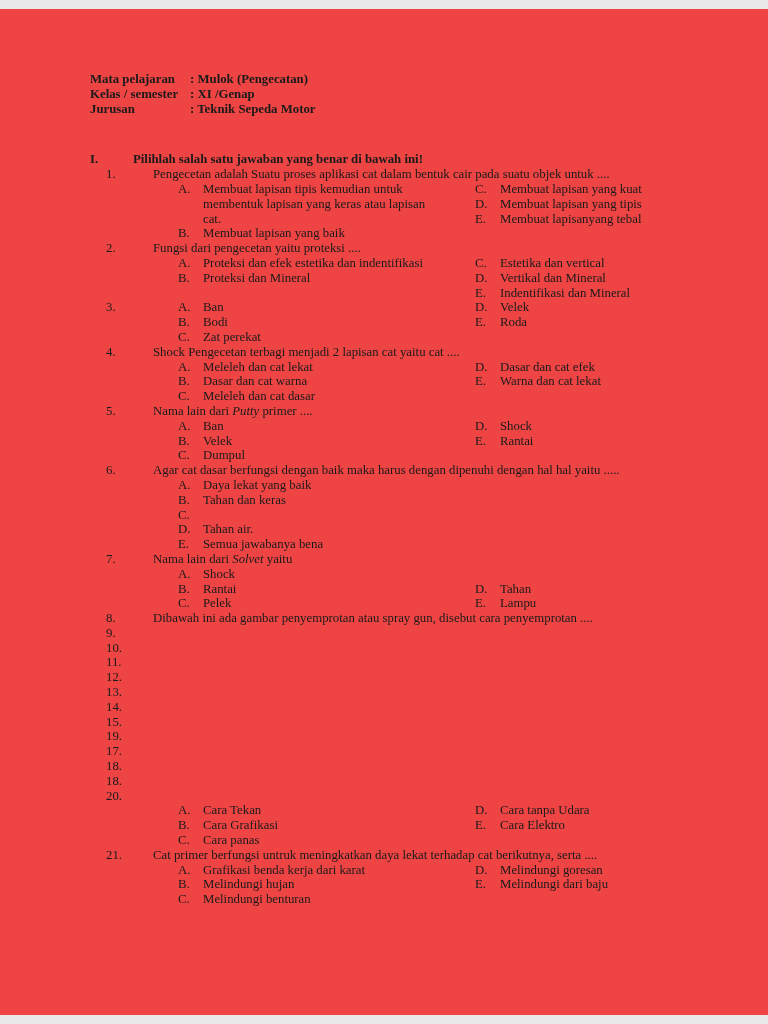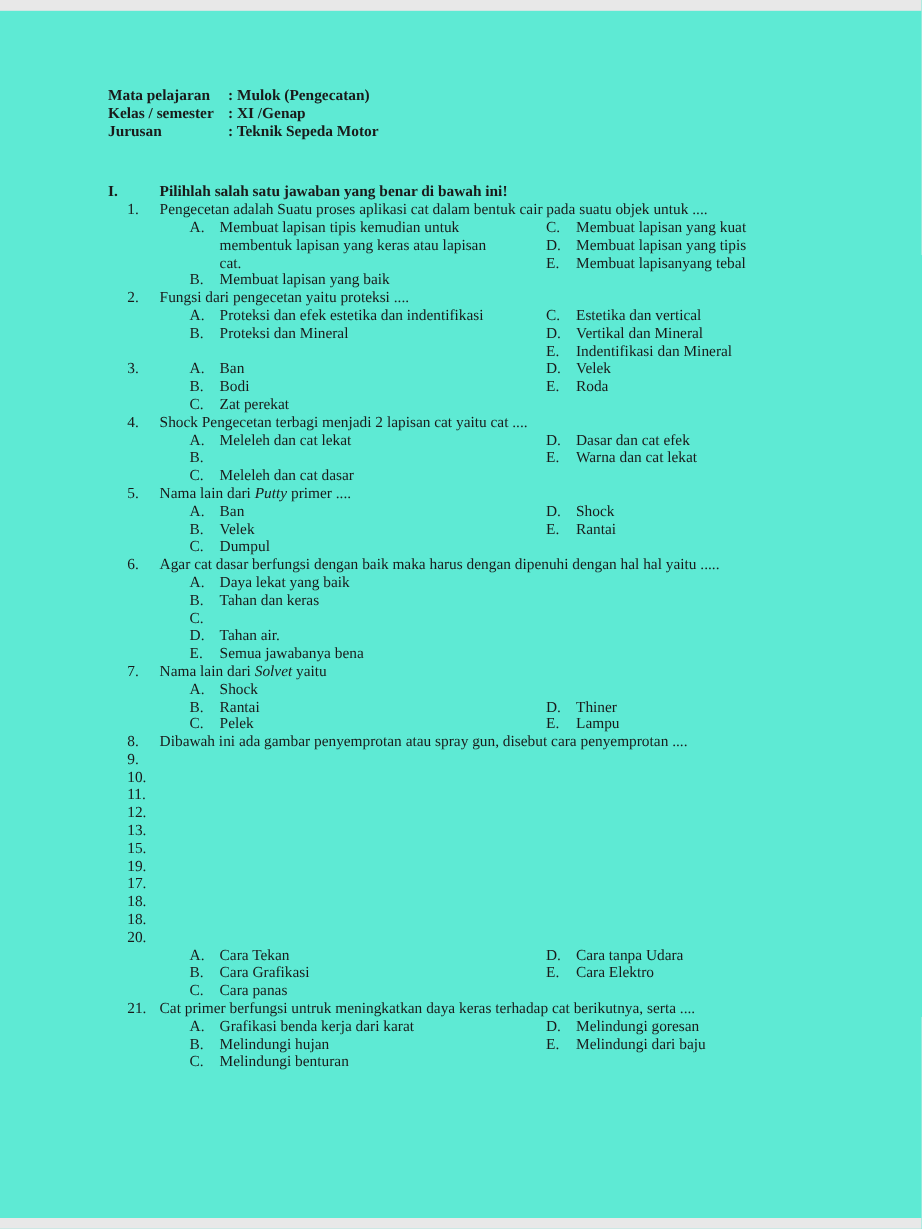--- a/index.html
+++ b/index.html
@@ -13,35 +13,35 @@
     line-height: 14.8px;
     color: #1a1a1a;
     position: relative;
   }
   .paper {
     position: absolute;
     top: 9px;
     left: 0;
     width: 768px;
     height: 1006px;
-    background: #5eead4;
+    background: #ef4444;
     padding: 63px 56px 20px 90px;
     overflow: hidden;
   }
   
   .hdr { font-weight: bold; }
   .hdr-row { display: flex; }
   .hdr-label { width: 100px; flex: none; }
   
   .section-row { display: flex; font-weight: bold; margin-top: 36px; }
   .section-num { width: 43px; flex: none; }
   
   .q { display: flex; min-height: 14.8px; }
   .q-num { width: 43px; flex: none; padding-left: 16px; }
-  .q-body { flex: 1; min-width: 0; }
+  .q-body { flex: 1; min-width: 0; margin-left: 20px; }
   .q-text { min-height: 14.8px; }
   .opts { display: flex; align-items: flex-start; }
   .col-left { width: 322px; flex: none; padding-left: 25px; }
   .col-right { flex: 1; min-width: 0; }
   .opt { display: flex; }
   .opt-label { width: 25px; flex: none; }
   .opt-text { flex: 1; }
   .col-left .opt-text { max-width: 243px; }
   i { font-style: italic; }
 </style>
@@ -171,20 +171,21 @@
         <div class="q-body">
           <div class="q-text"><span>Shock Pengecetan terbagi menjadi 2 lapisan cat yaitu cat ....</span></div>
           <div class="opts">
             <div class="col-left">
               <div class="opt">
                 <div class="opt-label">A.</div>
                 <div class="opt-text">Meleleh dan cat lekat</div>
               </div>
               <div class="opt">
                 <div class="opt-label">B.</div>
+                <div class="opt-text">Dasar dan cat warna</div>
               </div>
               <div class="opt">
                 <div class="opt-label">C.</div>
                 <div class="opt-text">Meleleh dan cat dasar</div>
               </div>
             </div>
             <div class="col-right">
               <div class="opt">
                 <div class="opt-label">D.</div>
                 <div class="opt-text">Dasar dan cat efek</div>
@@ -274,21 +275,21 @@
                 <div class="opt-text">Rantai</div>
               </div>
               <div class="opt">
                 <div class="opt-label">C.</div>
                 <div class="opt-text">Pelek</div>
               </div>
             </div>
             <div class="col-right" style="padding-top: 14.8px;">
               <div class="opt">
                 <div class="opt-label">D.</div>
-                <div class="opt-text">Thiner</div>
+                <div class="opt-text">Tahan</div>
               </div>
               <div class="opt">
                 <div class="opt-label">E.</div>
                 <div class="opt-text">Lampu</div>
               </div>
             </div>
           </div>
         </div>
       </div>
       <div class="q">
@@ -311,20 +312,24 @@
       </div>
       <div class="q">
         <div class="q-num">12.</div>
         <div class="q-body"></div>
       </div>
       <div class="q">
         <div class="q-num">13.</div>
         <div class="q-body"></div>
       </div>
       <div class="q">
+        <div class="q-num">14.</div>
+        <div class="q-body"></div>
+      </div>
+      <div class="q">
         <div class="q-num">15.</div>
         <div class="q-body"></div>
       </div>
       <div class="q">
         <div class="q-num">19.</div>
         <div class="q-body"></div>
       </div>
       <div class="q">
         <div class="q-num">17.</div>
         <div class="q-body"></div>
@@ -365,21 +370,21 @@
                 <div class="opt-label">E.</div>
                 <div class="opt-text">Cara Elektro</div>
               </div>
             </div>
           </div>
         </div>
       </div>
       <div class="q">
         <div class="q-num">21.</div>
         <div class="q-body">
-          <div class="q-text"><span>Cat primer berfungsi untruk meningkatkan daya keras terhadap cat berikutnya,  serta ....</span></div>
+          <div class="q-text"><span>Cat primer berfungsi untruk meningkatkan daya lekat terhadap cat berikutnya,  serta ....</span></div>
           <div class="opts">
             <div class="col-left">
               <div class="opt">
                 <div class="opt-label">A.</div>
                 <div class="opt-text">Grafikasi benda kerja dari karat</div>
               </div>
               <div class="opt">
                 <div class="opt-label">B.</div>
                 <div class="opt-text">Melindungi hujan</div>
               </div>

